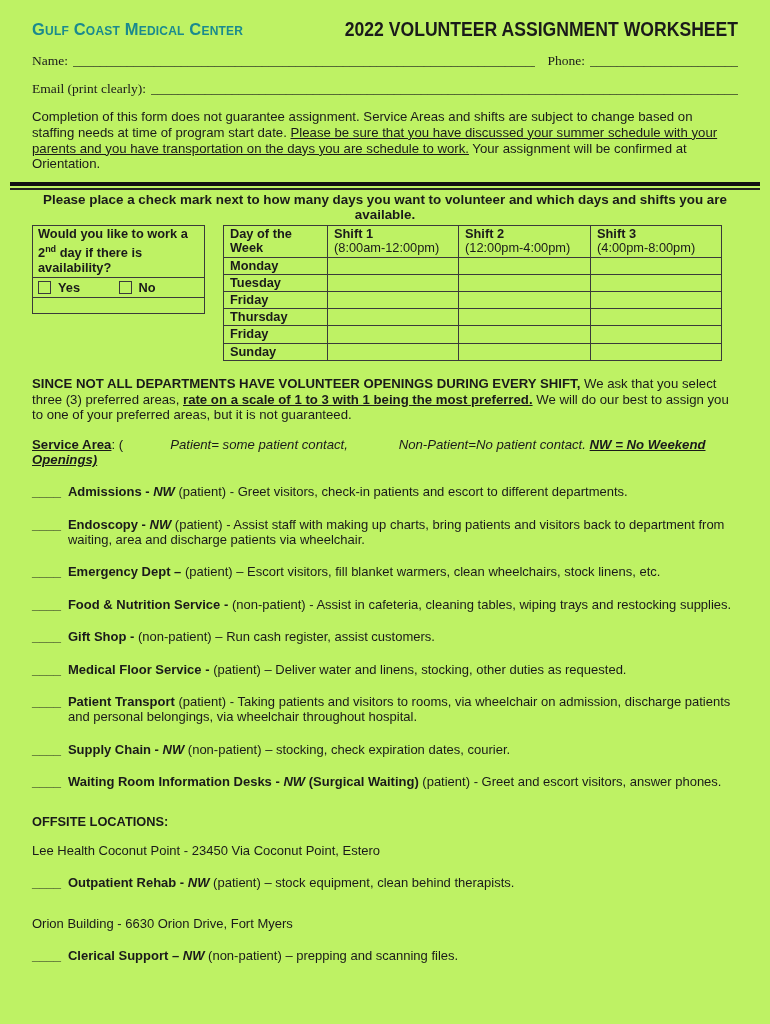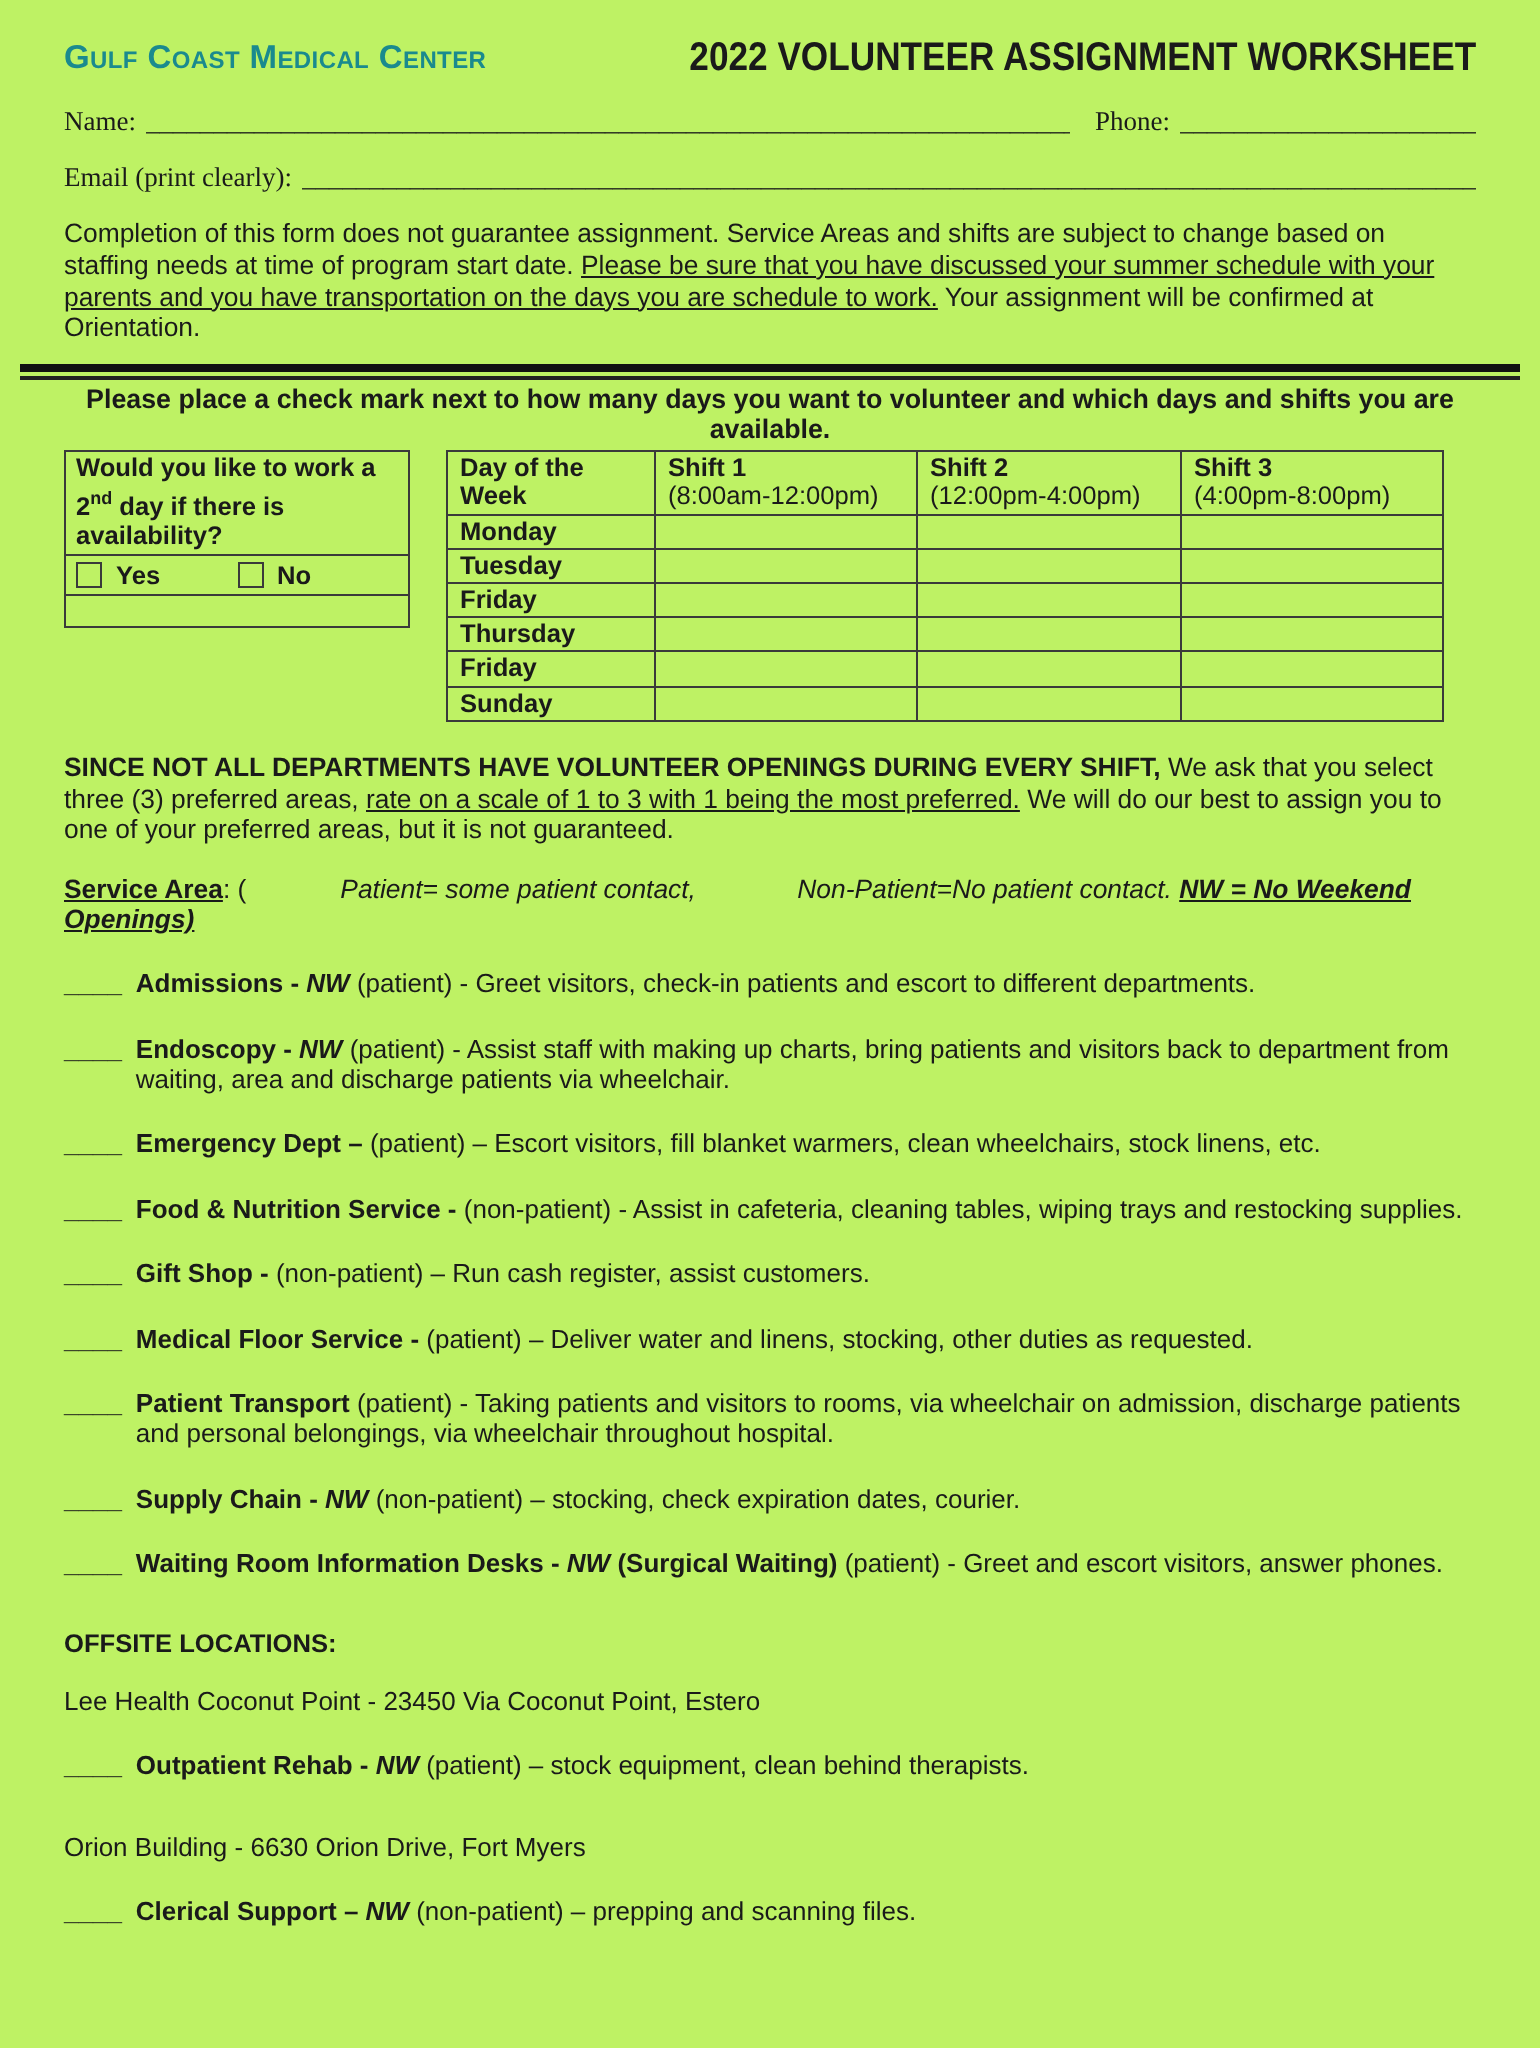--- a/index.html
+++ b/index.html
@@ -51,21 +51,21 @@
   table.sched th, table.sched td {
     border:1.5px solid #3a3a3a; padding:1px 6px; font-size:12.8px;
     text-align:left; vertical-align:top; line-height:14.2px;
   }
   table.sched th { font-weight:bold; }
   table.sched th .sub { font-weight:normal; display:block; }
   td.daycell { font-weight:bold; height:14px; }
   td.slot { height:14px; }
   
   .pref { margin-top:15px; font-size:13.2px; line-height:15.8px; }
-  .bu { font-weight:normal; text-decoration:underline; }
+  .bu { font-weight:bold; text-decoration:underline; }
   .key { margin-top:14px; font-size:13.2px; }
   .key .sa { font-weight:bold; text-decoration:underline; }
   .key i.t { font-weight:normal;margin-left:47px; }
   .key .nwkey { font-weight:bold; font-style:italic; text-decoration:underline; }
   
   .item { display:flex; margin-top:17px; font-size:13px; line-height:15.4px; }
   .blank { font-weight:bold; white-space:pre; margin-right:7px; flex:none; }
   .item-text { flex:1; }
   .item-text b.nm { font-weight:bold; }
   .item-text b.nw { font-weight:bold; font-style:italic; }

